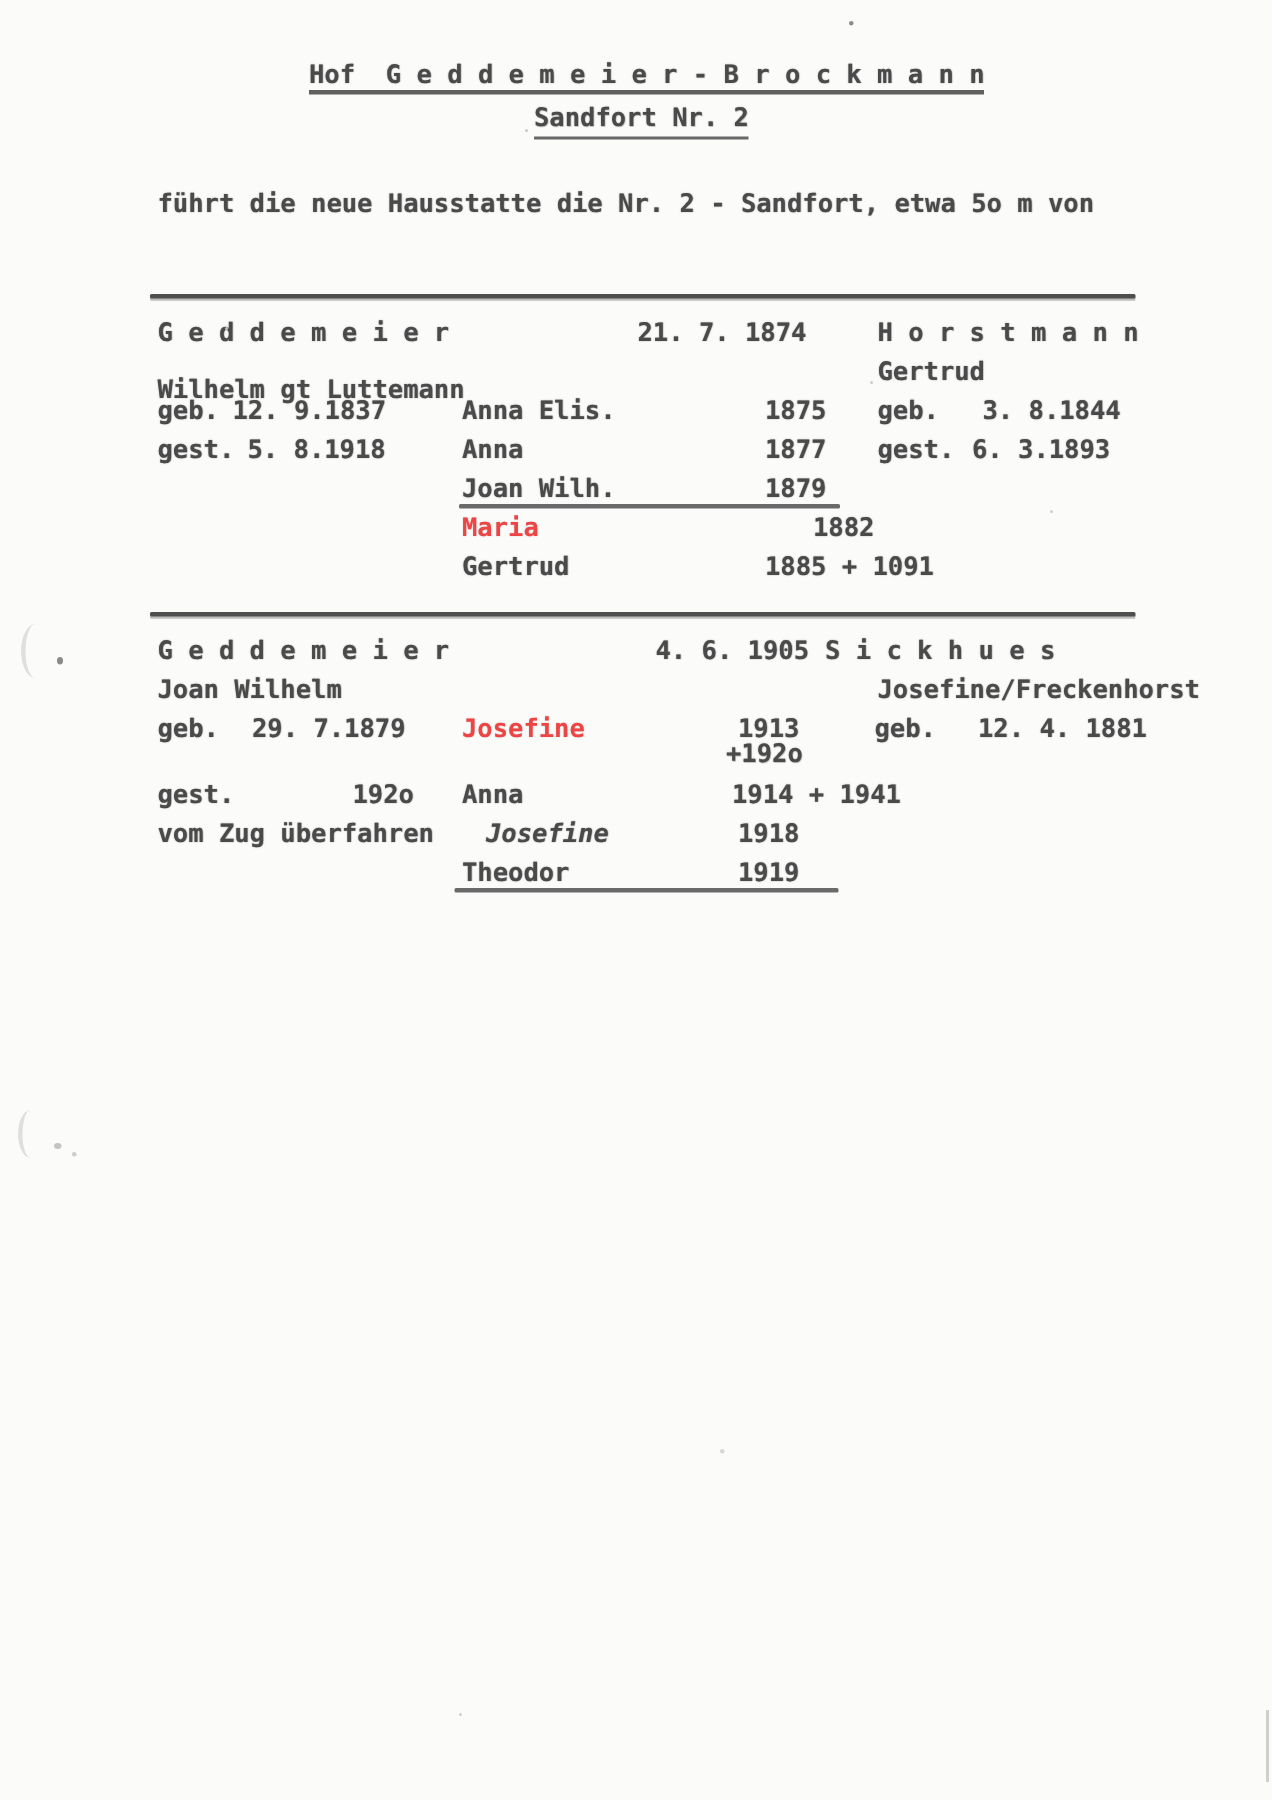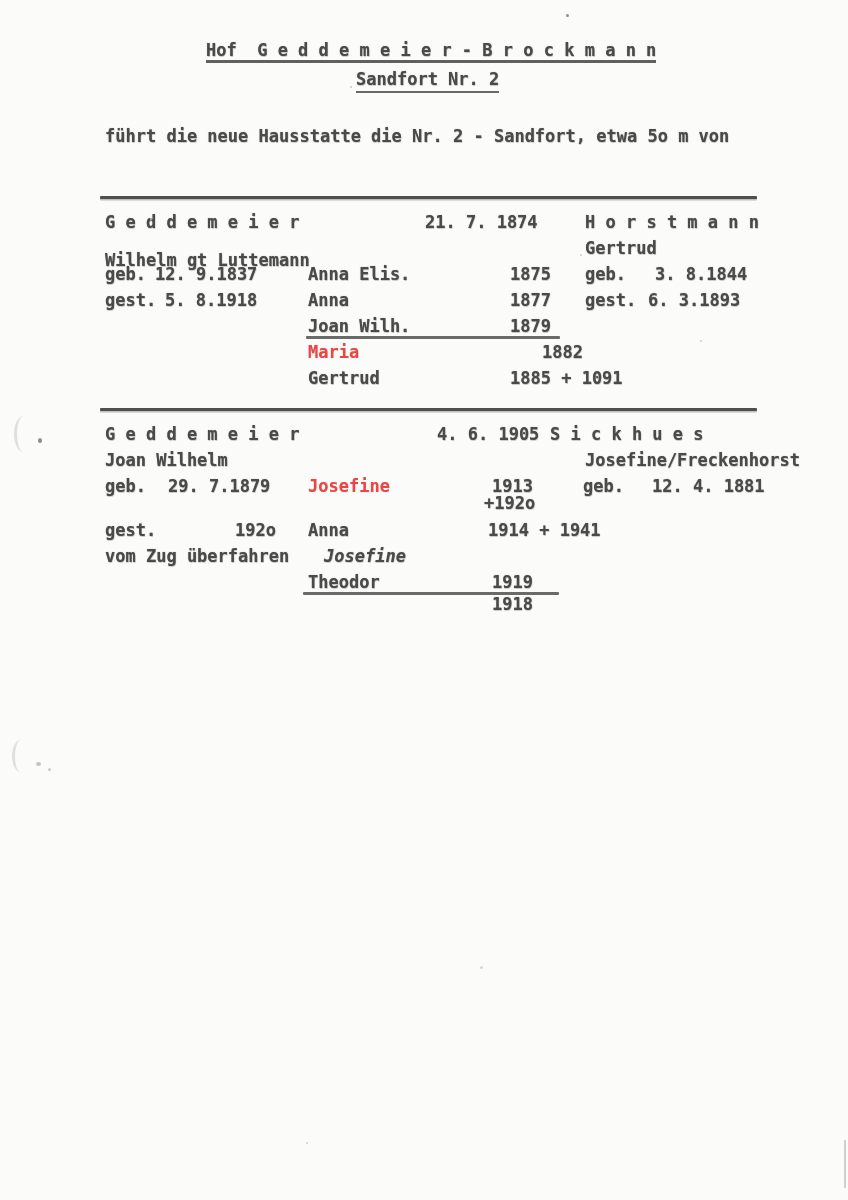--- a/index.html
+++ b/index.html
@@ -112,21 +112,21 @@
 
     <span class="tw" style="left:484px; top:493px;">+192o</span>
 
     <span class="tw" style="left:105px; top:520px;">gest.</span>
     <span class="tw" style="left:235px; top:520px;">192o</span>
     <span class="tw" style="left:308px; top:520px;">Anna</span>
     <span class="tw" style="left:488px; top:520px;">1914 + 1941</span>
 
     <span class="tw" style="left:105px; top:546px;">vom Zug überfahren</span>
     <span class="tw" style="left:324px; top:546px;font-style:italic;">Josefine</span>
-    <span class="tw" style="left:492px; top:546px;margin-top:48px;">1918</span>
+    <span class="tw" style="left:492px; top:546px;">1918</span>
 
     <span class="tw" style="left:308px; top:572px;">Theodor</span>
     <span class="tw" style="left:492px; top:572px;">1919</span>
     <div class="uline" style="left:303px; top:592px; width:256px;"></div>
   </div>
 
   <div class="layer">
     <span class="speck" style="left:566px; top:14px;  width:3px; height:3px; background:#8d8d8d;"></span>
     <span class="speck" style="left:350px; top:86px;  width:2px; height:2px; background:#c7c7c7;"></span>
     <span class="speck" style="left:150px; top:218px; width:2px; height:2px; background:#c2c2c2;"></span>

